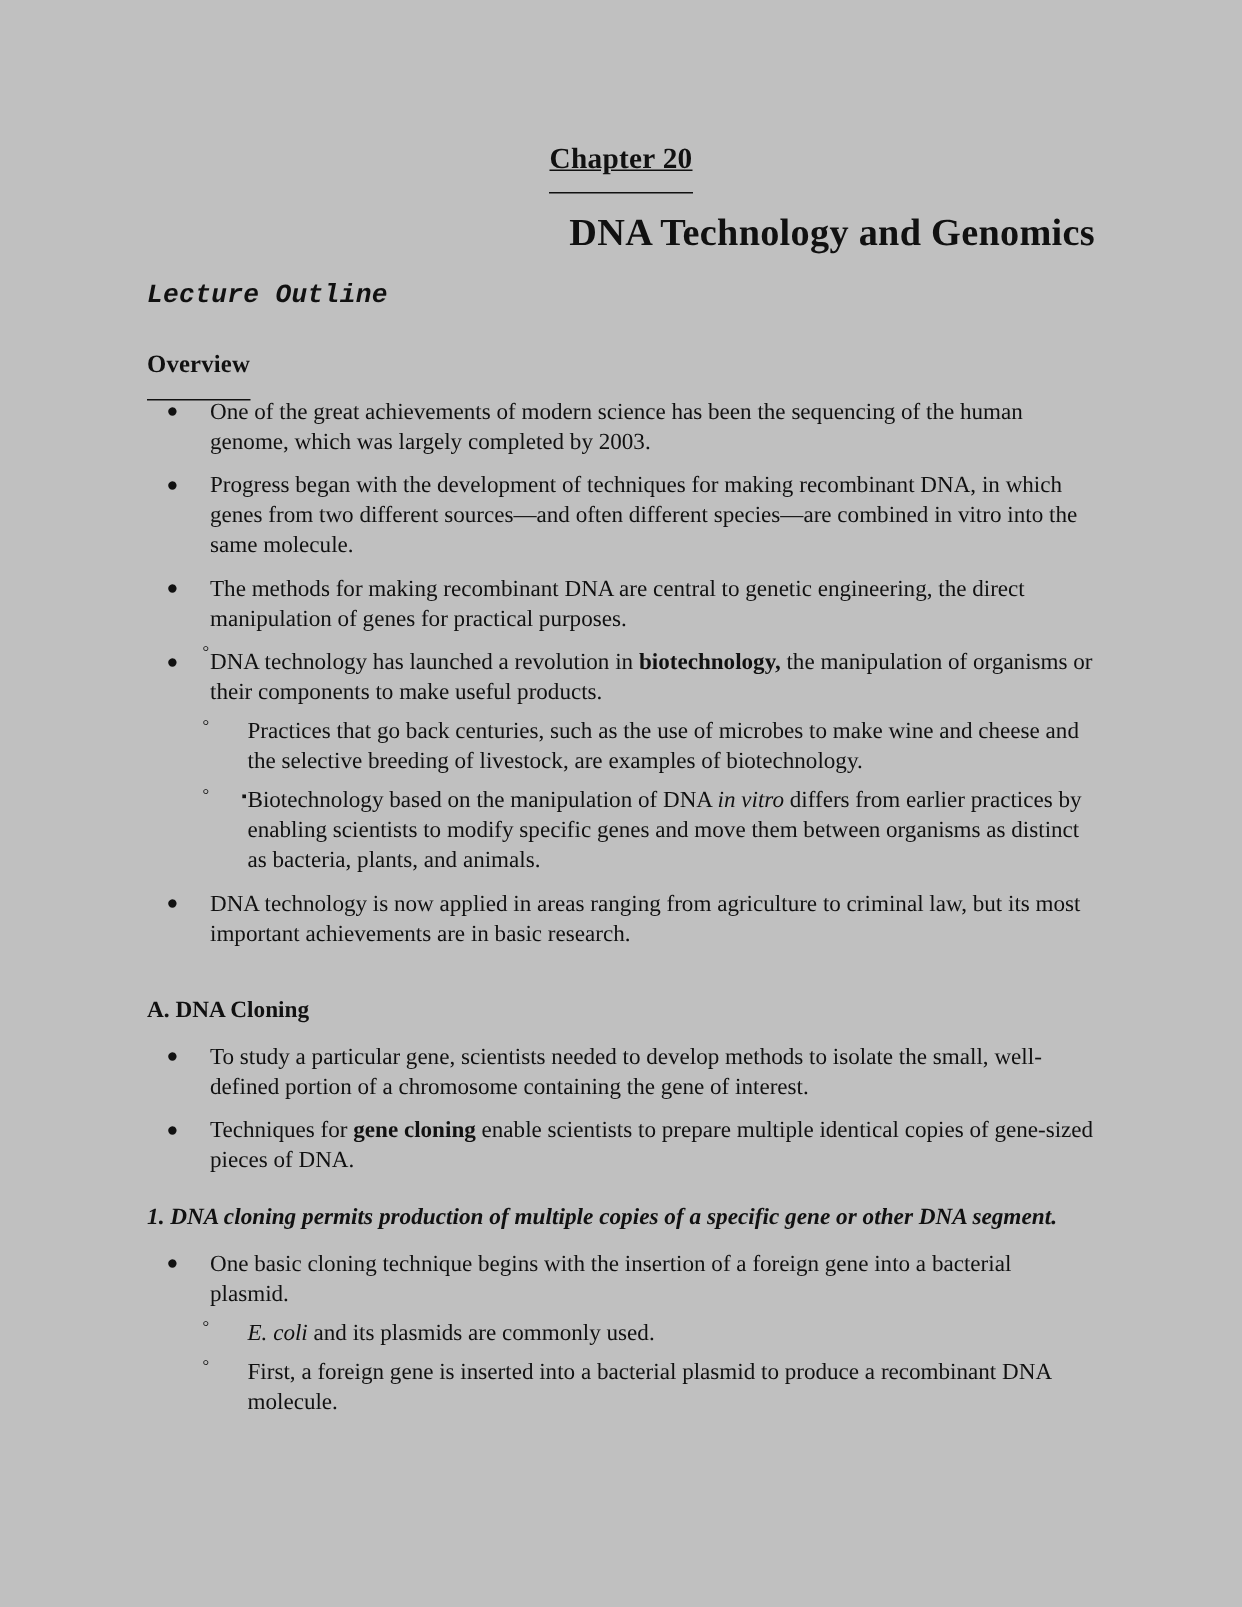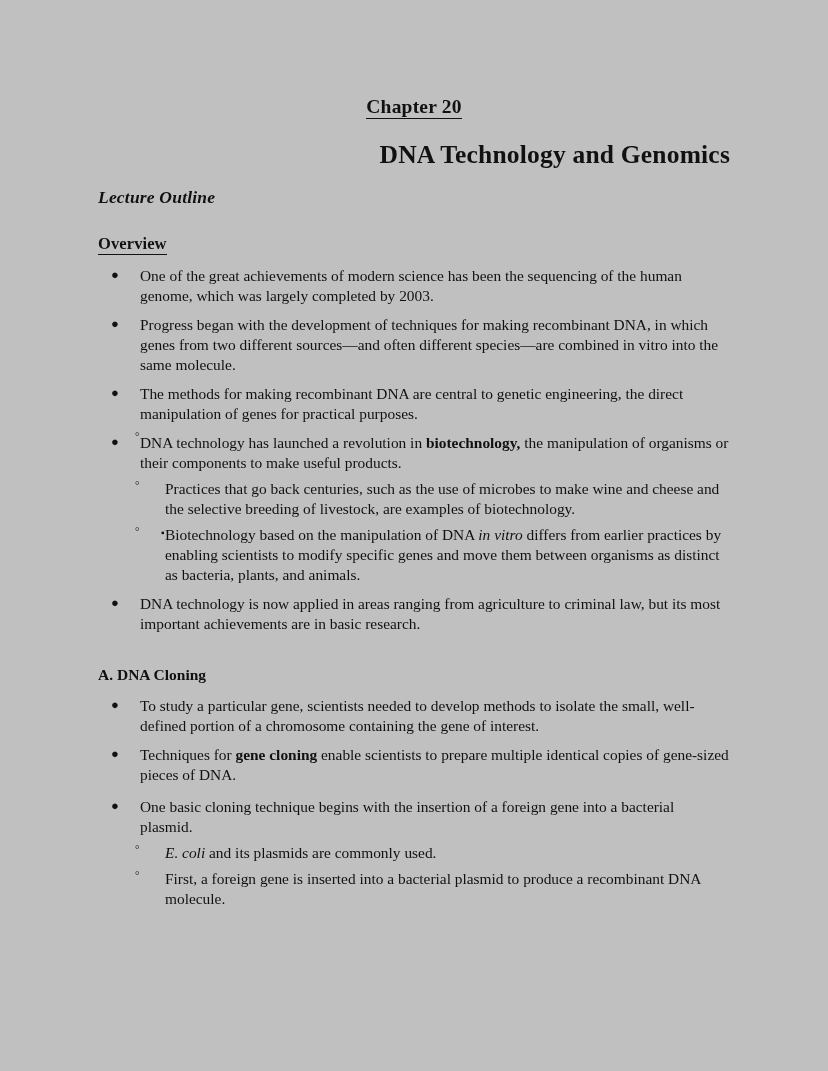--- a/index.html
+++ b/index.html
@@ -26,44 +26,46 @@
   
   .chapter-line {
     text-align: center;
     margin-top: 96px;
     font-size: 19.5px;
     font-weight: bold;
     letter-spacing: 0.2px;
   }
   .chapter-line span {
     border-bottom: 1.5px solid #111;
-    padding-bottom: 1px;
+    padding-bottom: 11px;
+    text-decoration: underline;
   }
   .doc-title {
     text-align: right;
     margin-top: 22px;
     font-size: 25.5px;
     font-weight: bold;
     letter-spacing: 0.2px;
   }
   .lecture-outline {
     font-size: 17.5px;
     font-weight: bold;
     font-style: italic;
     letter-spacing: 0.2px;
+    font-family: Liberation Mono, monospace;
   }
   .section-underlined {
     margin-top: 26px;
     font-size: 16.5px;
     font-weight: bold;
     letter-spacing: 0.1px;
   }
   .section-underlined span {
     border-bottom: 1.3px solid #111;
-    padding-bottom: 1px;
+    padding-bottom: 14px;
   }
   .sub-head {
     margin-top: 32px;
     font-size: 15.5px;
     font-weight: bold;
   }
   .num-head {
     margin-top: 19px;
     font-size: 15.5px;
     font-weight: bold;
@@ -179,20 +181,21 @@
       <span>To study a particular gene, scientists needed to develop methods to isolate the small, well-defined portion of a chromosome containing the gene of interest.</span>
     </div>
 
     <div class="li lvl1">
       <span class="mark">●</span>
       <span><span>Techniques for </span><b>gene cloning</b><span> enable scientists to prepare multiple identical copies of gene-sized pieces of DNA.</span></span>
     </div>
 
   </div>
 
+  <div class="num-head">1. DNA cloning permits production of multiple copies of a specific gene or other DNA segment.</div>
 
   <div class="bullets">
 
     <div class="li lvl1">
       <span class="mark">●</span>
       <span>One basic cloning technique begins with the insertion of a foreign gene into a bacterial plasmid.</span>
     </div>
 
     <div class="li lvl2 tight">
       <span class="mark">°</span>

